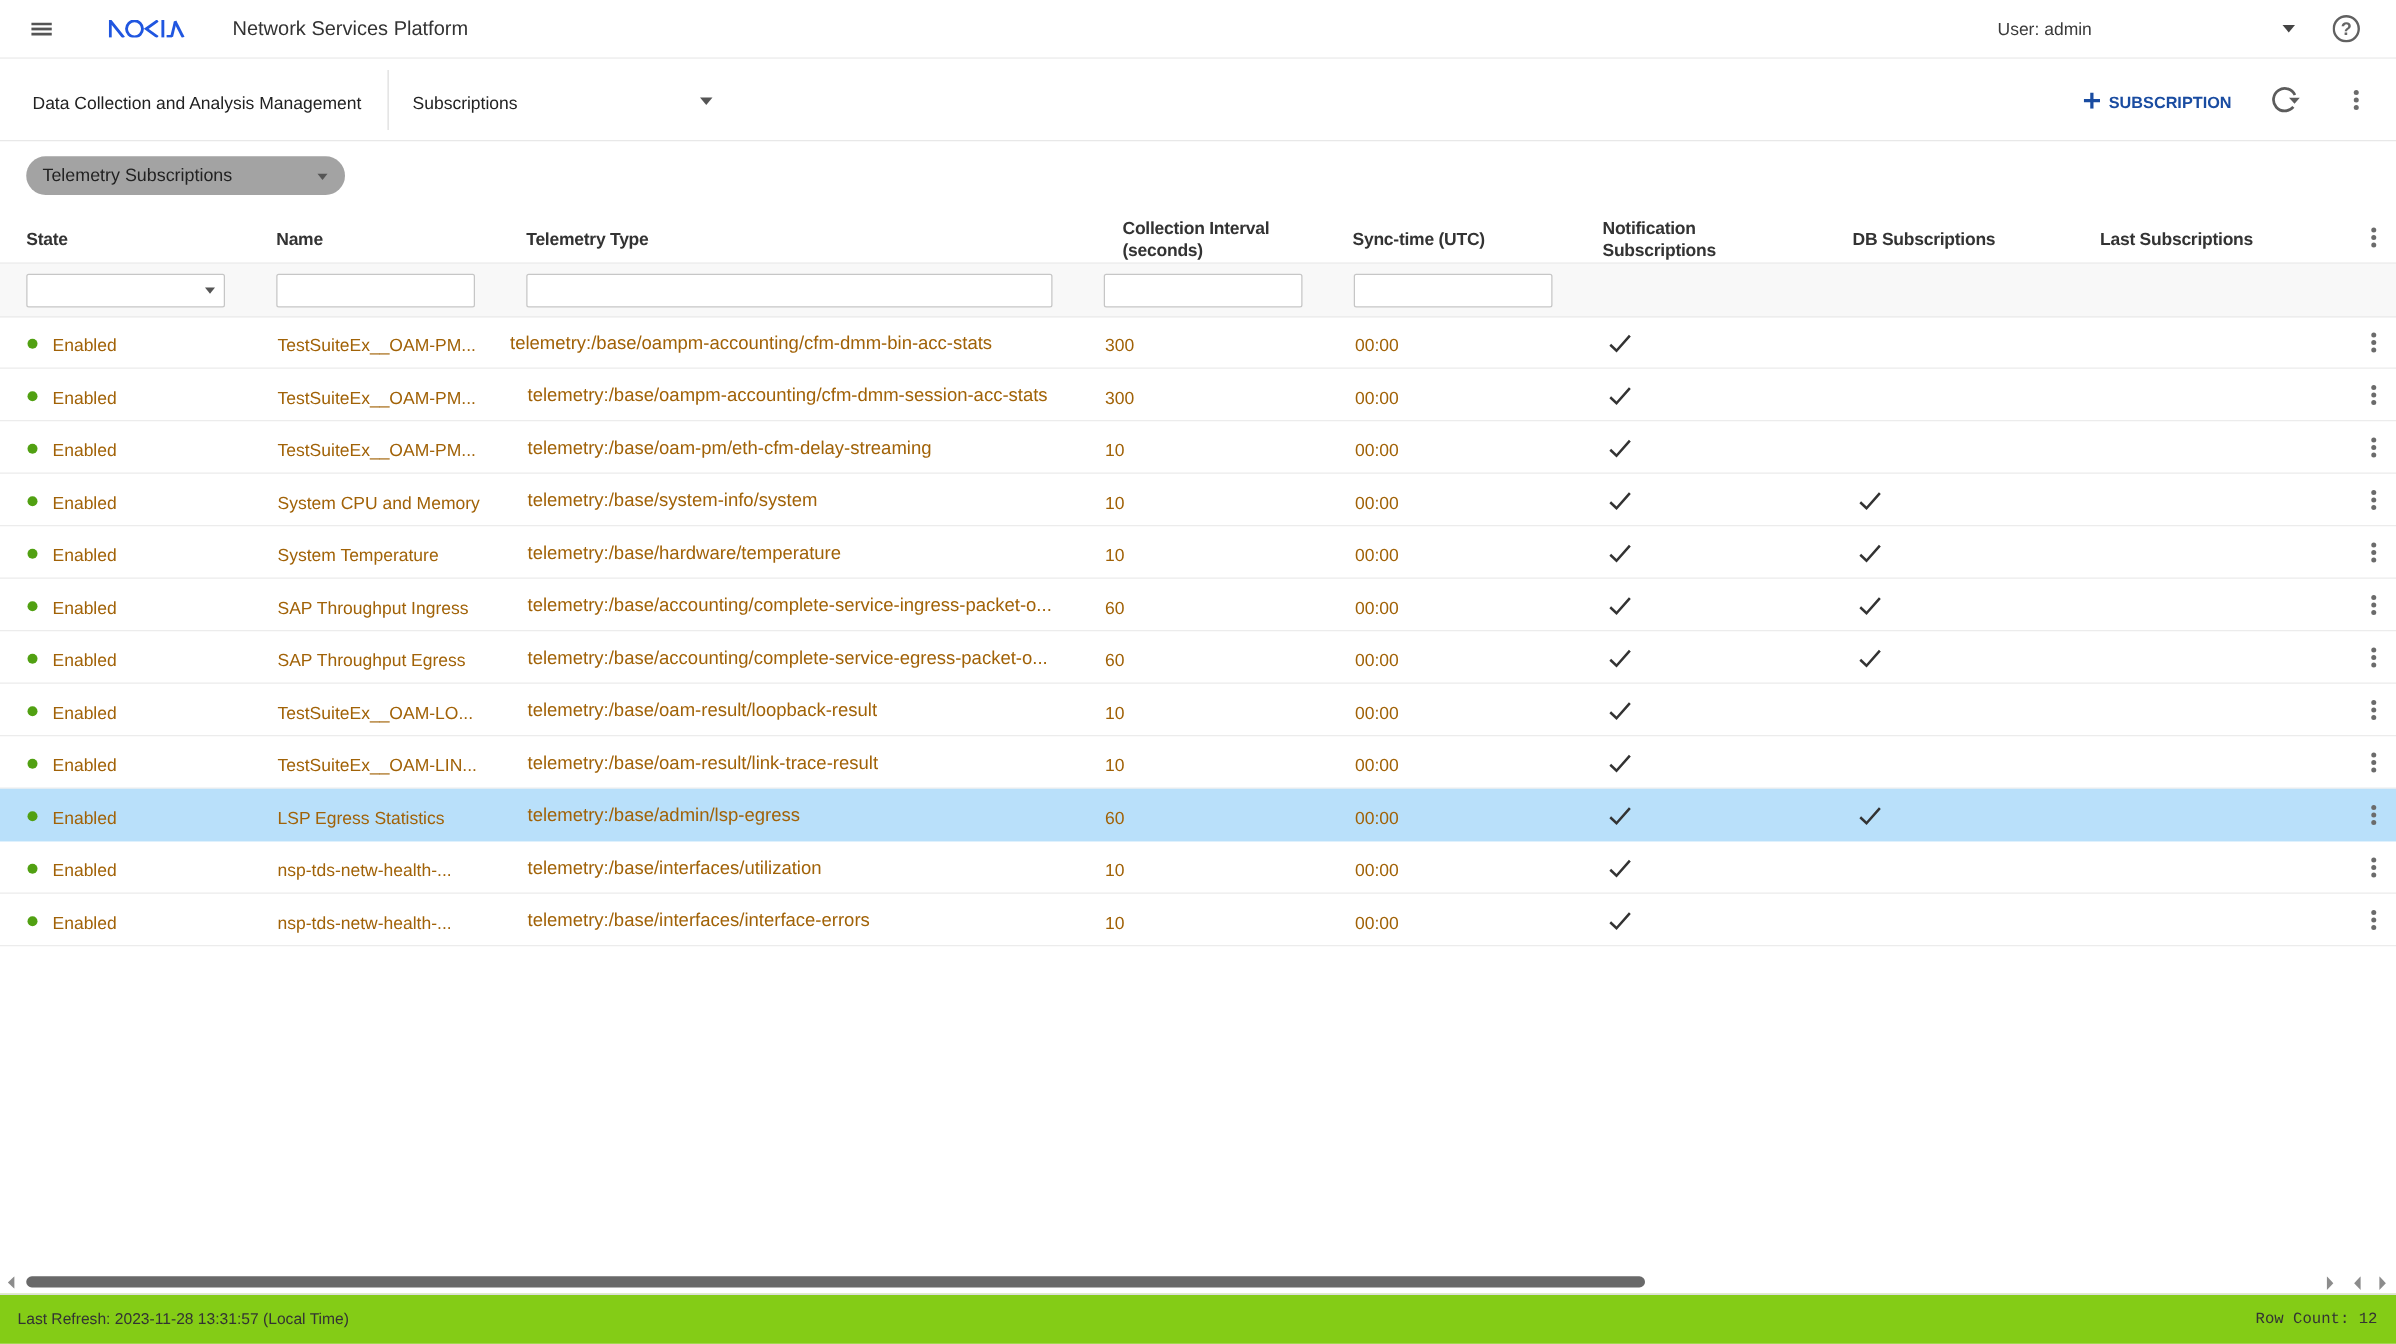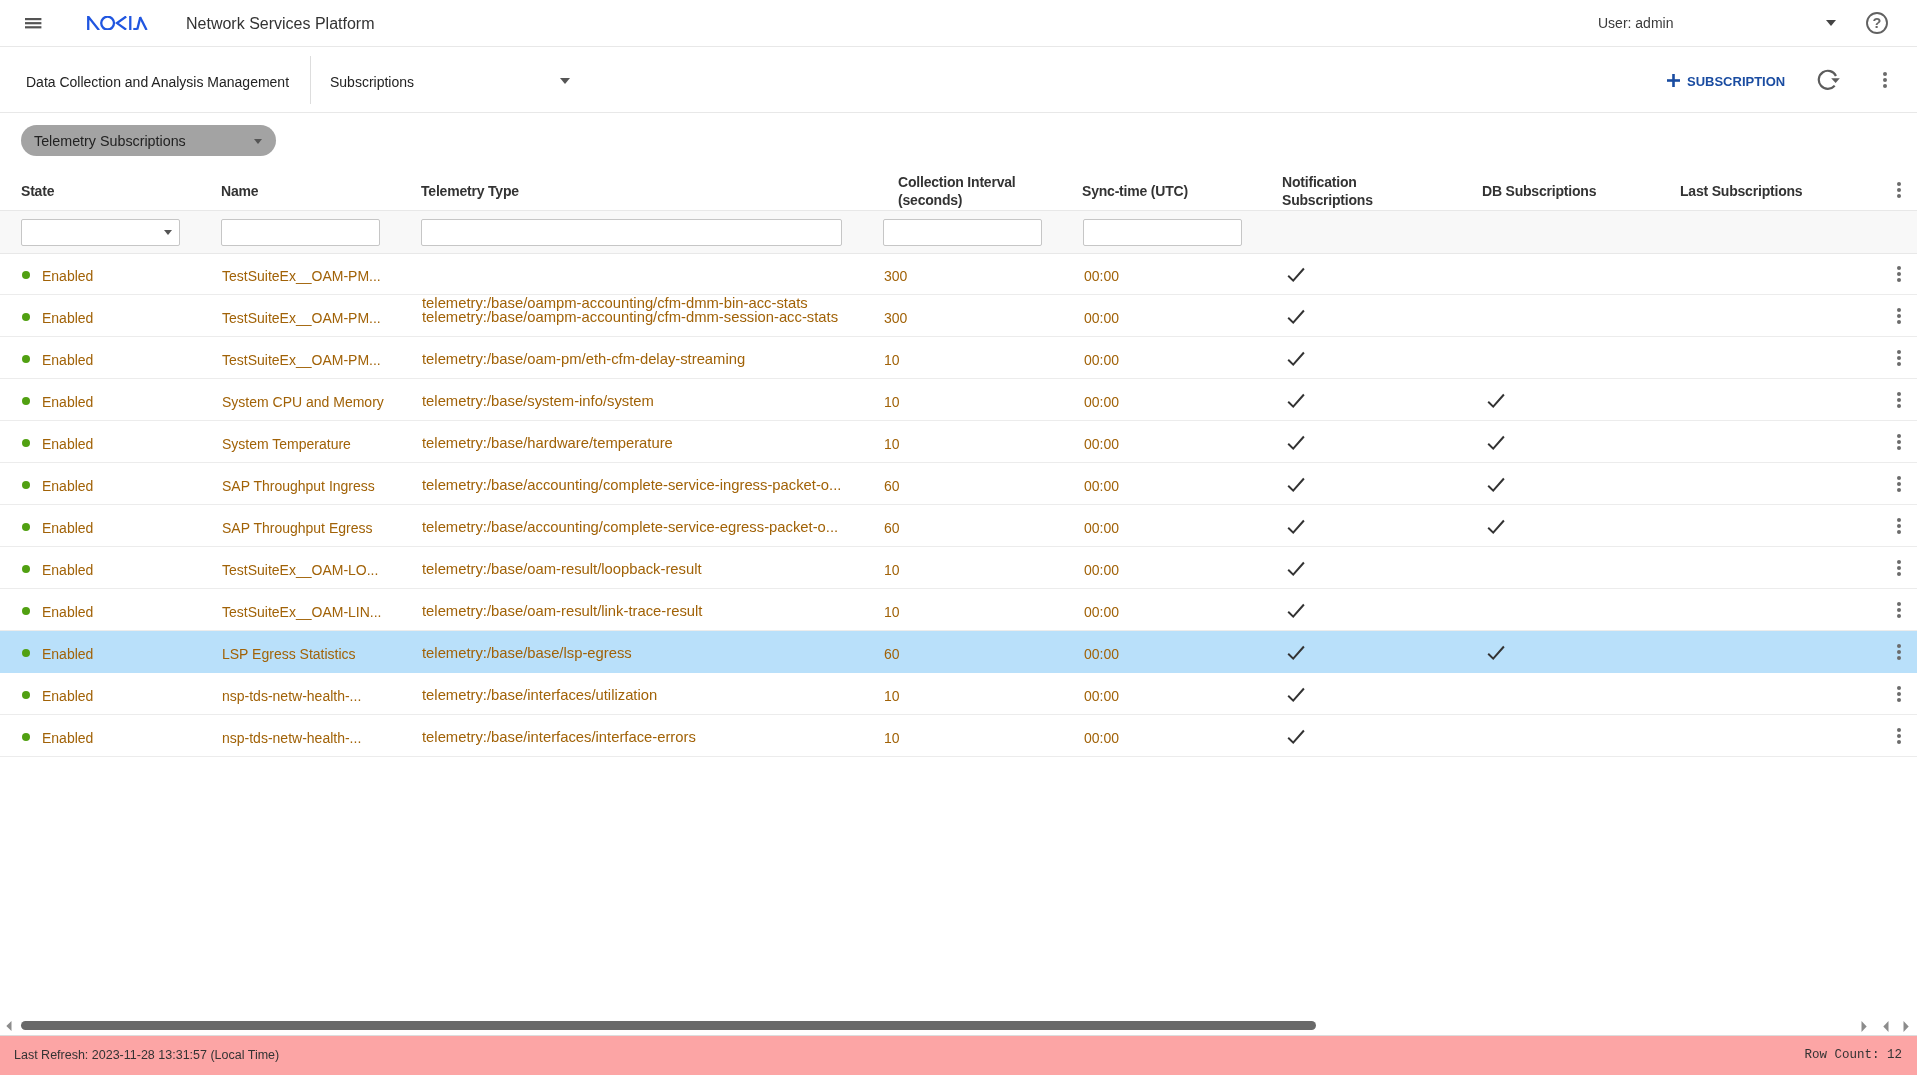--- a/index.html
+++ b/index.html
@@ -95,21 +95,21 @@
 <div class="finput" style="left:221px; width:159px;"></div>
 <div class="finput" style="left:421px; width:421px;"></div>
 <div class="finput" style="left:883px; width:159px;"></div>
 <div class="finput" style="left:1083px; width:159px;"></div>
 <div class="abs" style="left:0; top:253px; width:1917px; height:1px; background:#e8e8e8;"></div>
 
 <div class="row" style="top:253px;">
   <div class="dot"></div>
   <div class="cell" style="left:42px; top:14.6px;">Enabled</div>
   <div class="cell" style="left:222px; top:14.6px;">TestSuiteEx__OAM-PM...</div>
-  <div class="cell" style="left:422px; top:14.2px; font-size:14.8px;margin-top:28px;">telemetry:/base/oampm-accounting/cfm-dmm-bin-acc-stats</div>
+  <div class="cell" style="left:408px; top:14.2px; font-size:14.8px;">telemetry:/base/oampm-accounting/cfm-dmm-bin-acc-stats</div>
   <div class="cell" style="left:884px; top:14.6px;">300</div>
   <div class="cell" style="left:1084px; top:14.6px;">00:00</div>
   <svg style="position:absolute; left:1286.5px; top:14px;" width="18" height="16" viewBox="0 0 18 16">
       <path d="M1.2 8.8 L6.2 13.6 L16.9 1.5" fill="none" stroke="#333" stroke-width="2"></path>
     </svg>
 
   <div class="vdots" style="left:1896.8px; top:12.6px;">
       <span></span>
       <span></span>
       <span></span>
@@ -256,21 +256,21 @@
   <div class="vdots" style="left:1896.8px; top:12.6px;">
       <span></span>
       <span></span>
       <span></span>
     </div>
 </div>
 <div class="row" style="top:631px; background:#b9e0fa; border-bottom-color:#b9e0fa;">
   <div class="dot"></div>
   <div class="cell" style="left:42px; top:14.6px;">Enabled</div>
   <div class="cell" style="left:222px; top:14.6px;">LSP Egress Statistics</div>
-  <div class="cell" style="left:422px; top:14.2px; font-size:14.8px;">telemetry:/base/base/lsp-egress</div>
+  <div class="cell" style="left:422px; top:14.2px; font-size:14.8px;">telemetry:/base/admin/lsp-egress</div>
   <div class="cell" style="left:884px; top:14.6px;">60</div>
   <div class="cell" style="left:1084px; top:14.6px;">00:00</div>
   <svg style="position:absolute; left:1286.5px; top:14px;" width="18" height="16" viewBox="0 0 18 16">
       <path d="M1.2 8.8 L6.2 13.6 L16.9 1.5" fill="none" stroke="#333" stroke-width="2"></path>
     </svg>
   <svg style="position:absolute; left:1486.5px; top:14px;" width="18" height="16" viewBox="0 0 18 16">
       <path d="M1.2 8.8 L6.2 13.6 L16.9 1.5" fill="none" stroke="#333" stroke-width="2"></path>
     </svg>
   <div class="vdots" style="left:1896.8px; top:12.6px;">
       <span></span>
@@ -320,16 +320,16 @@
 <svg class="abs" style="left:1860.5px; top:1021px;" width="6" height="11">
     <path d="M0.5,0 L0.5,11 L5.7,5.5 Z" fill="#8c8c8c"></path>
   </svg>
 <svg class="abs" style="left:1882.5px; top:1021px;" width="6" height="11">
     <path d="M5.5,0 L5.5,11 L0.3,5.5 Z" fill="#8c8c8c"></path>
   </svg>
 <svg class="abs" style="left:1902.5px; top:1021px;" width="6" height="11">
     <path d="M0.5,0 L0.5,11 L5.7,5.5 Z" fill="#8c8c8c"></path>
   </svg>
 
-<div class="abs" style="left:0; top:1035px; width:1917px; height:40px; background:#fca5a5; border-top:1px solid #ddd;">
+<div class="abs" style="left:0; top:1035px; width:1917px; height:40px; background:#84cc16; border-top:1px solid #ddd;">
   <div class="abs" style="left:14px; top:12px; font-size:12.5px; color:#333;">Last Refresh: 2023-11-28 13:31:57 (Local Time)</div>
   <div class="abs" style="right:15px; top:12px; font-size:12.5px; color:#333;font-family:Liberation Mono, monospace;">Row Count: 12</div>
 </div>
 
 </body></html>

